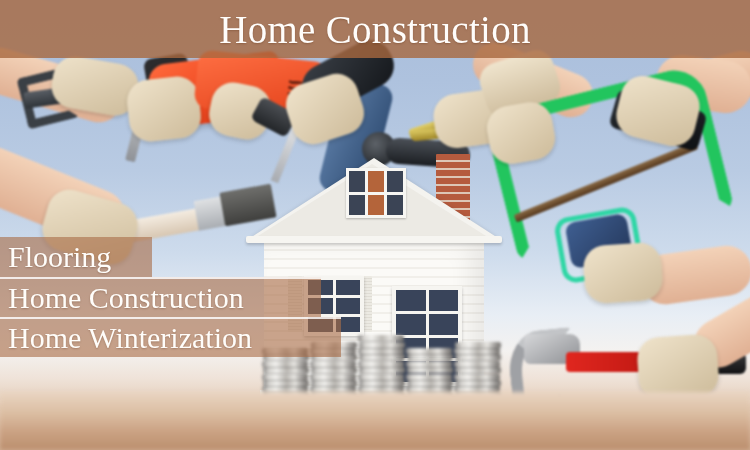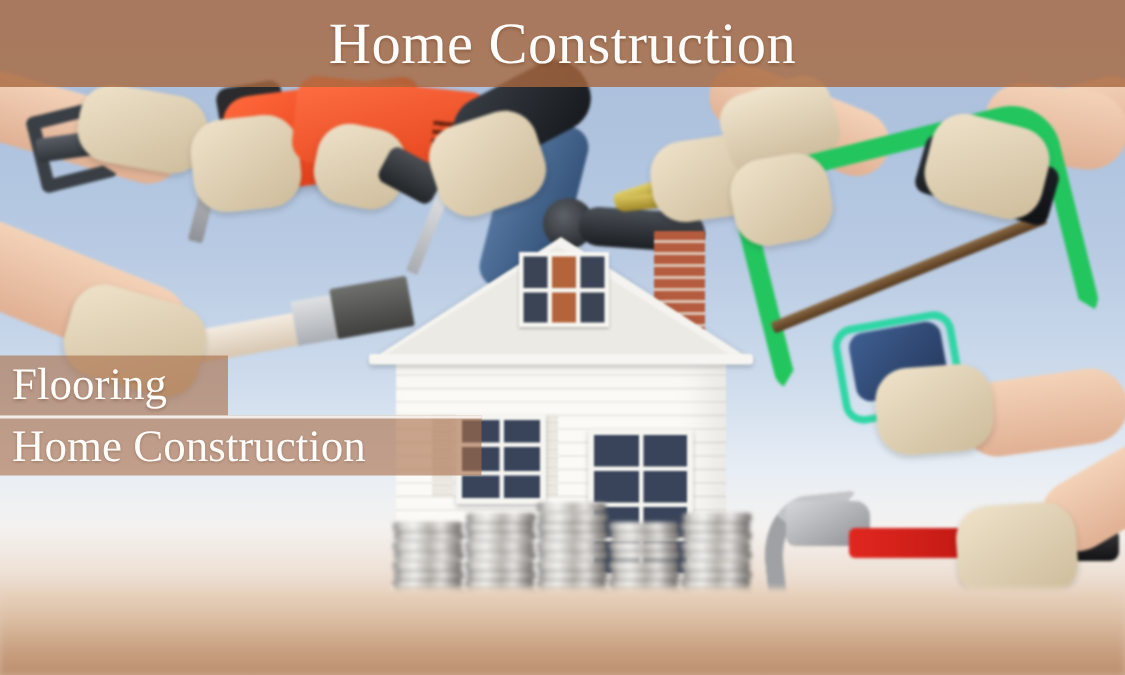--- a/index.html
+++ b/index.html
@@ -428,15 +428,18 @@
     <div class="title-text">Home Construction</div>
   </div>
 
   <div class="menu">
     <div class="menu-item" style="width: 152px;">
       <span class="menu-label">Flooring</span>
     </div>
     <div class="menu-item" style="width: 321px;">
       <span class="menu-label">Home Construction</span>
     </div>
+    <div class="menu-item" style="width: 341px;">
+      <span class="menu-label">Home Winterization</span>
+    </div>
   </div>
 
 </div>
 
 </body></html>

